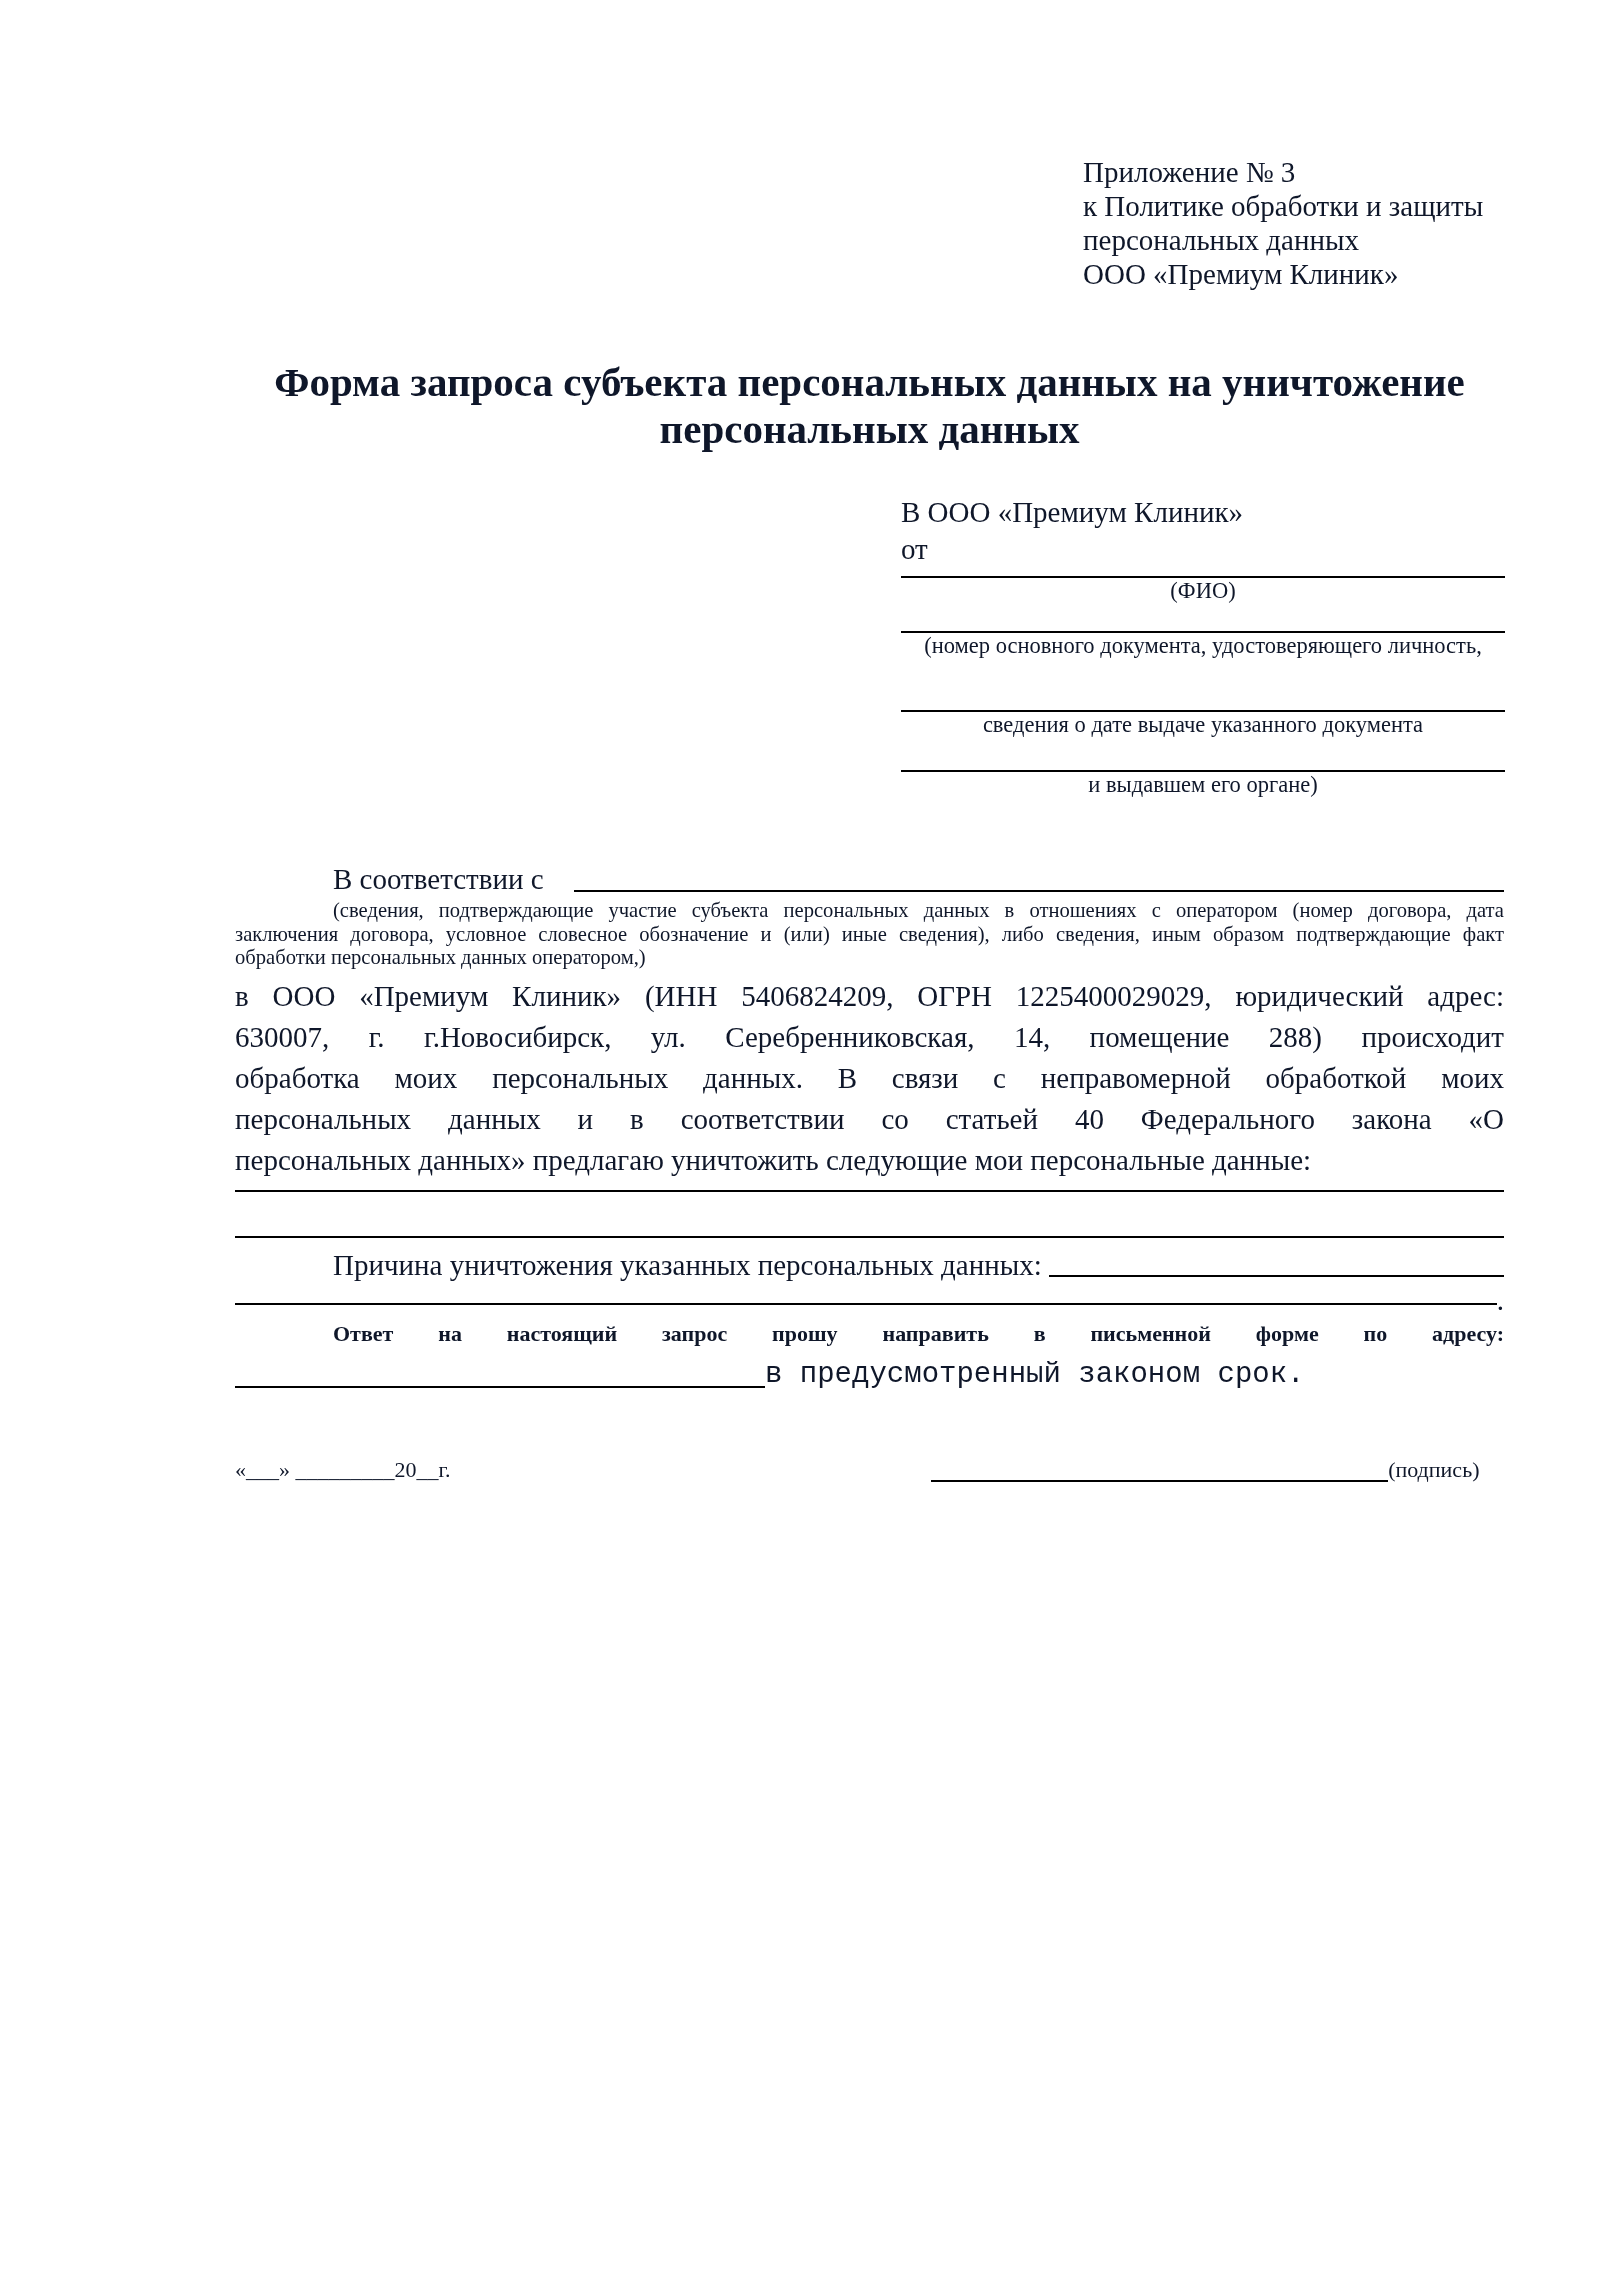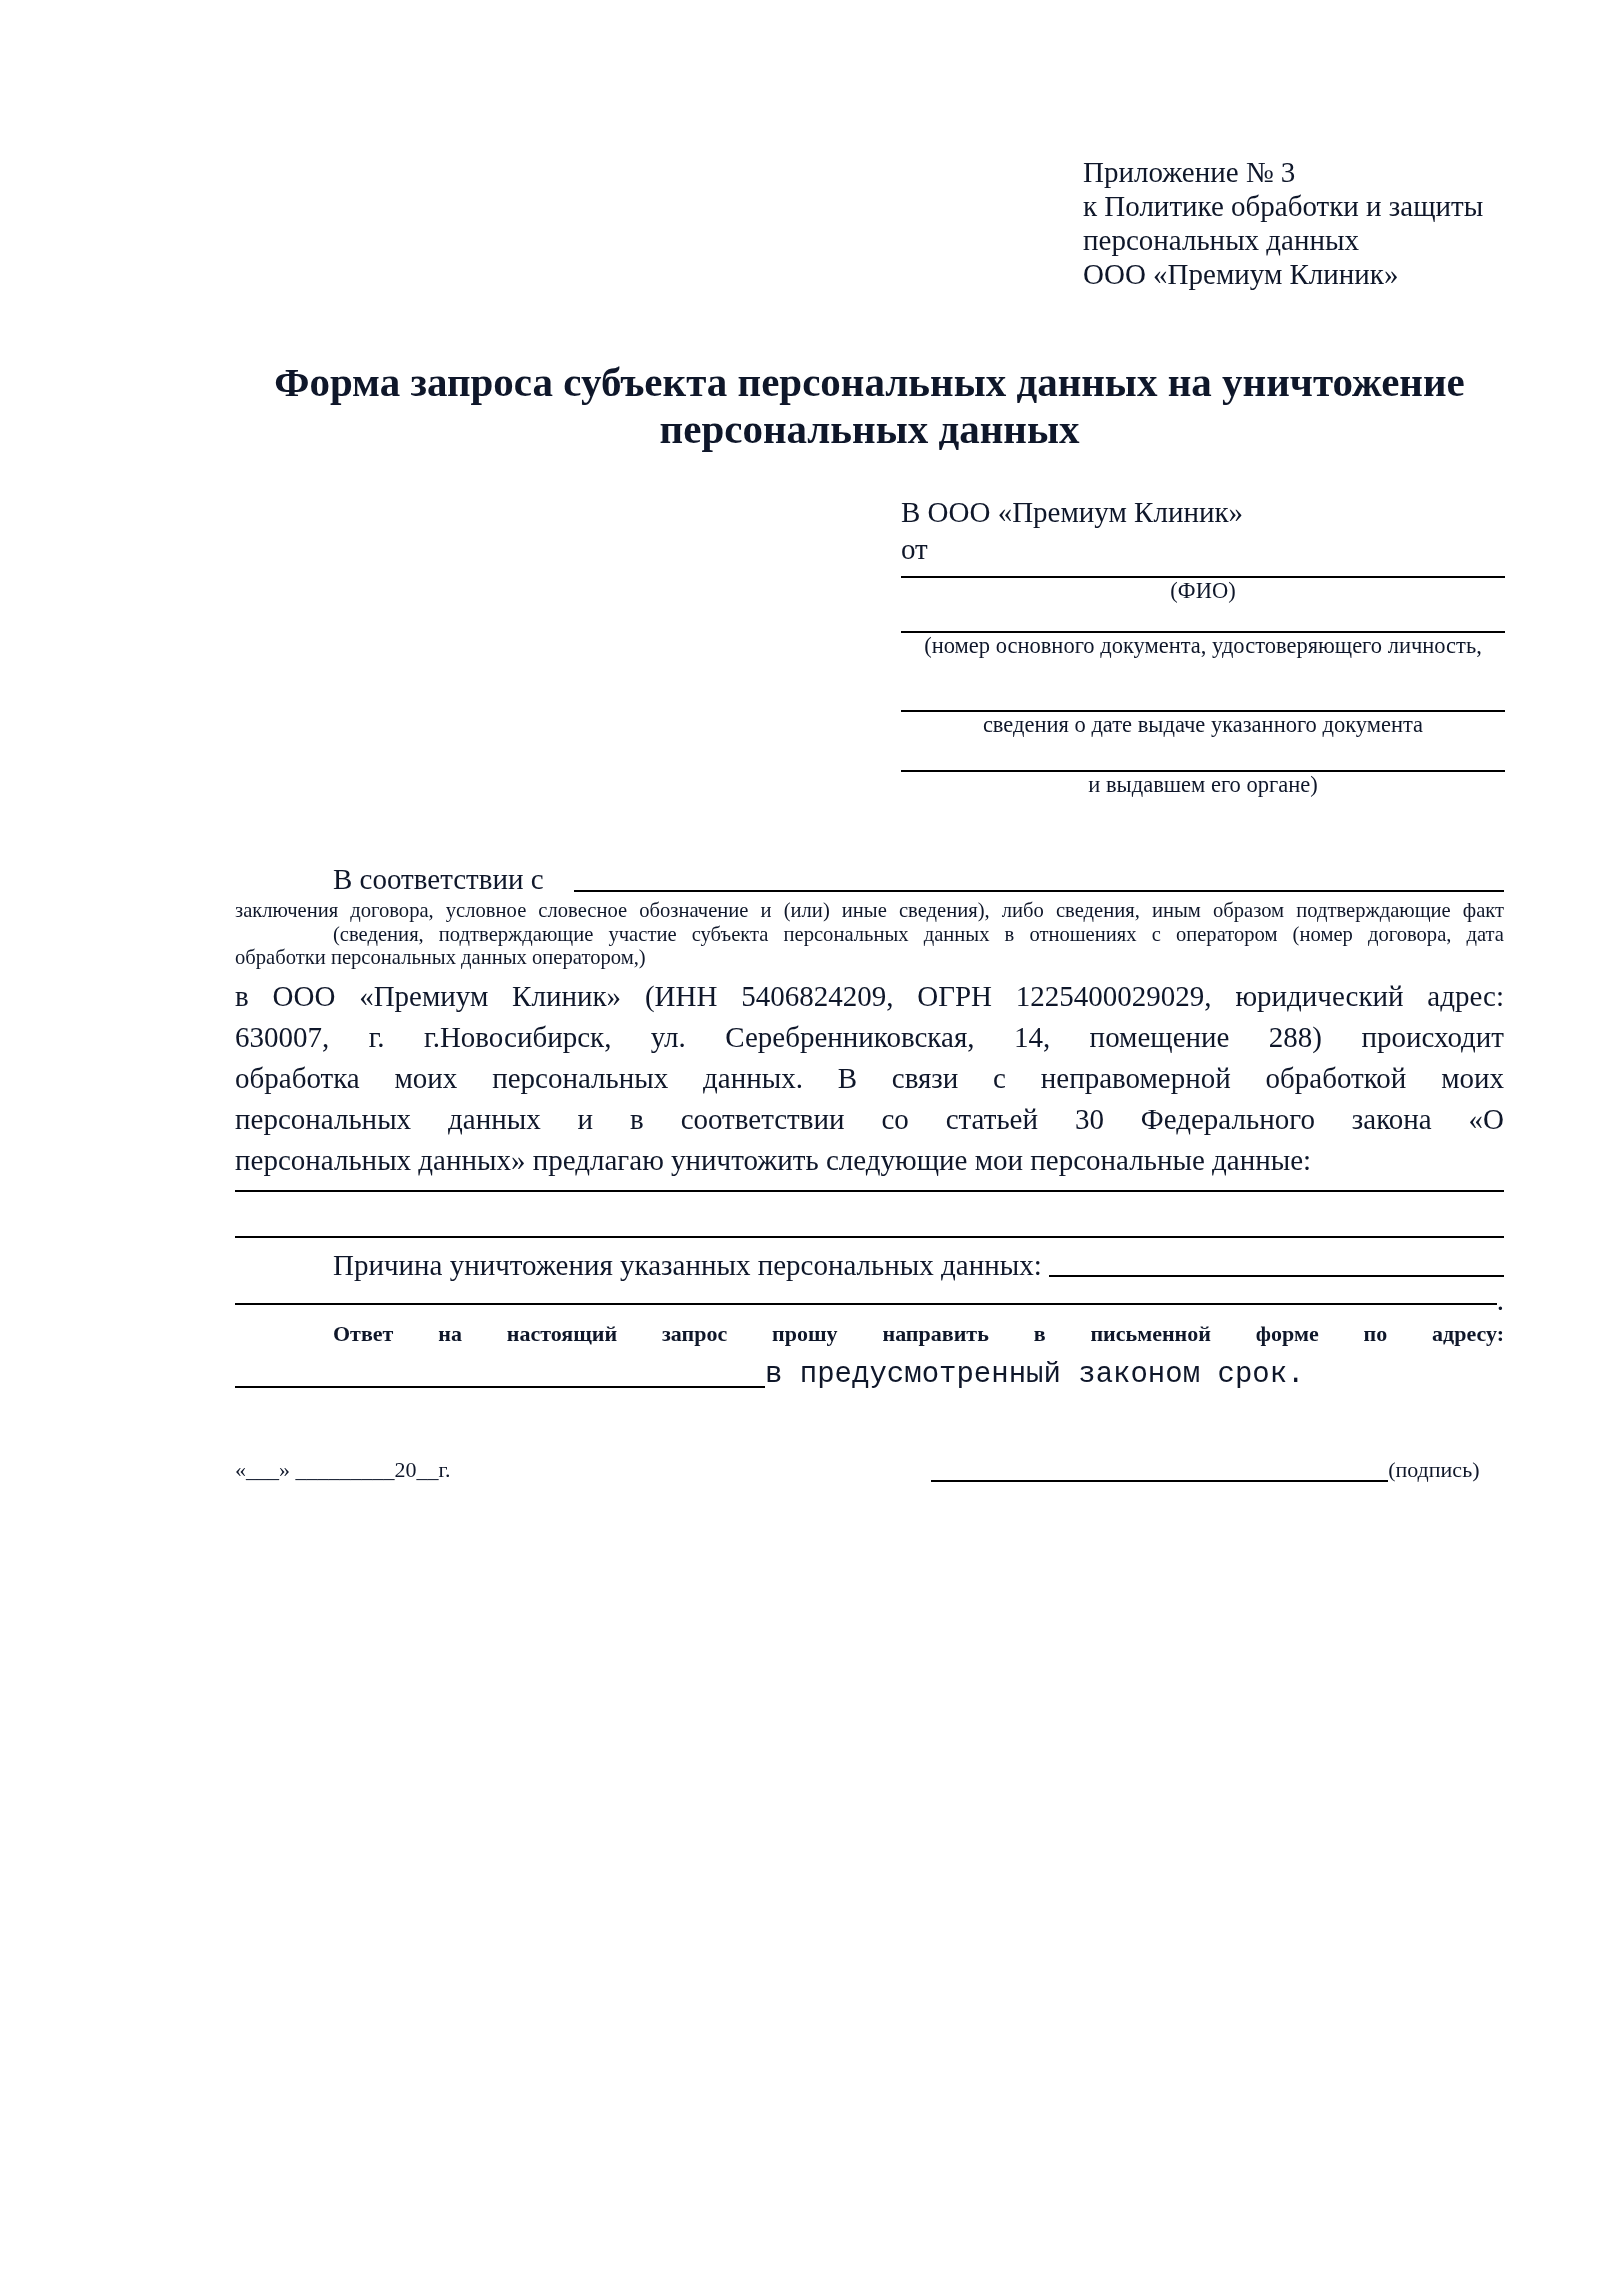--- a/index.html
+++ b/index.html
@@ -146,30 +146,30 @@
     <div class="fline h32"></div>
     <div class="fcap">и выдавшем его органе)</div>
   </div>
 
   <div class="row accordance">
     <span class="lbl">В соответствии с </span>
     <div class="uline"></div>
   </div>
 
   <div class="note">
+    <div class="jl first">(сведения, подтверждающие участие субъекта персональных данных в отношениях с оператором (номер договора, дата</div>
     <div class="jl">заключения договора, условное словесное обозначение и (или) иные сведения), либо сведения, иным образом подтверждающие факт</div>
-    <div class="jl first">(сведения, подтверждающие участие субъекта персональных данных в отношениях с оператором (номер договора, дата</div>
     <div class="jl last">обработки персональных данных оператором,)</div>
   </div>
 
   <div class="para">
     <div class="jl">в ООО «Премиум Клиник» (ИНН 5406824209, ОГРН 1225400029029, юридический адрес:</div>
     <div class="jl">630007, г. г.Новосибирск, ул. Серебренниковская, 14, помещение 288) происходит</div>
     <div class="jl">обработка моих персональных данных. В связи с неправомерной обработкой моих</div>
-    <div class="jl">персональных данных и в соответствии со статьей 30 Федерального закона «О</div>
+    <div class="jl">персональных данных и в соответствии со статьей 40 Федерального закона «О</div>
     <div class="jl last">персональных данных» предлагаю уничтожить следующие мои персональные данные:</div>
   </div>
 
   <div class="blank-line bl1"></div>
   <div class="blank-line bl2"></div>
 
   <div class="row reason">
     <span class="lbl">Причина уничтожения указанных персональных данных: </span>
     <div class="uline"></div>
   </div>

